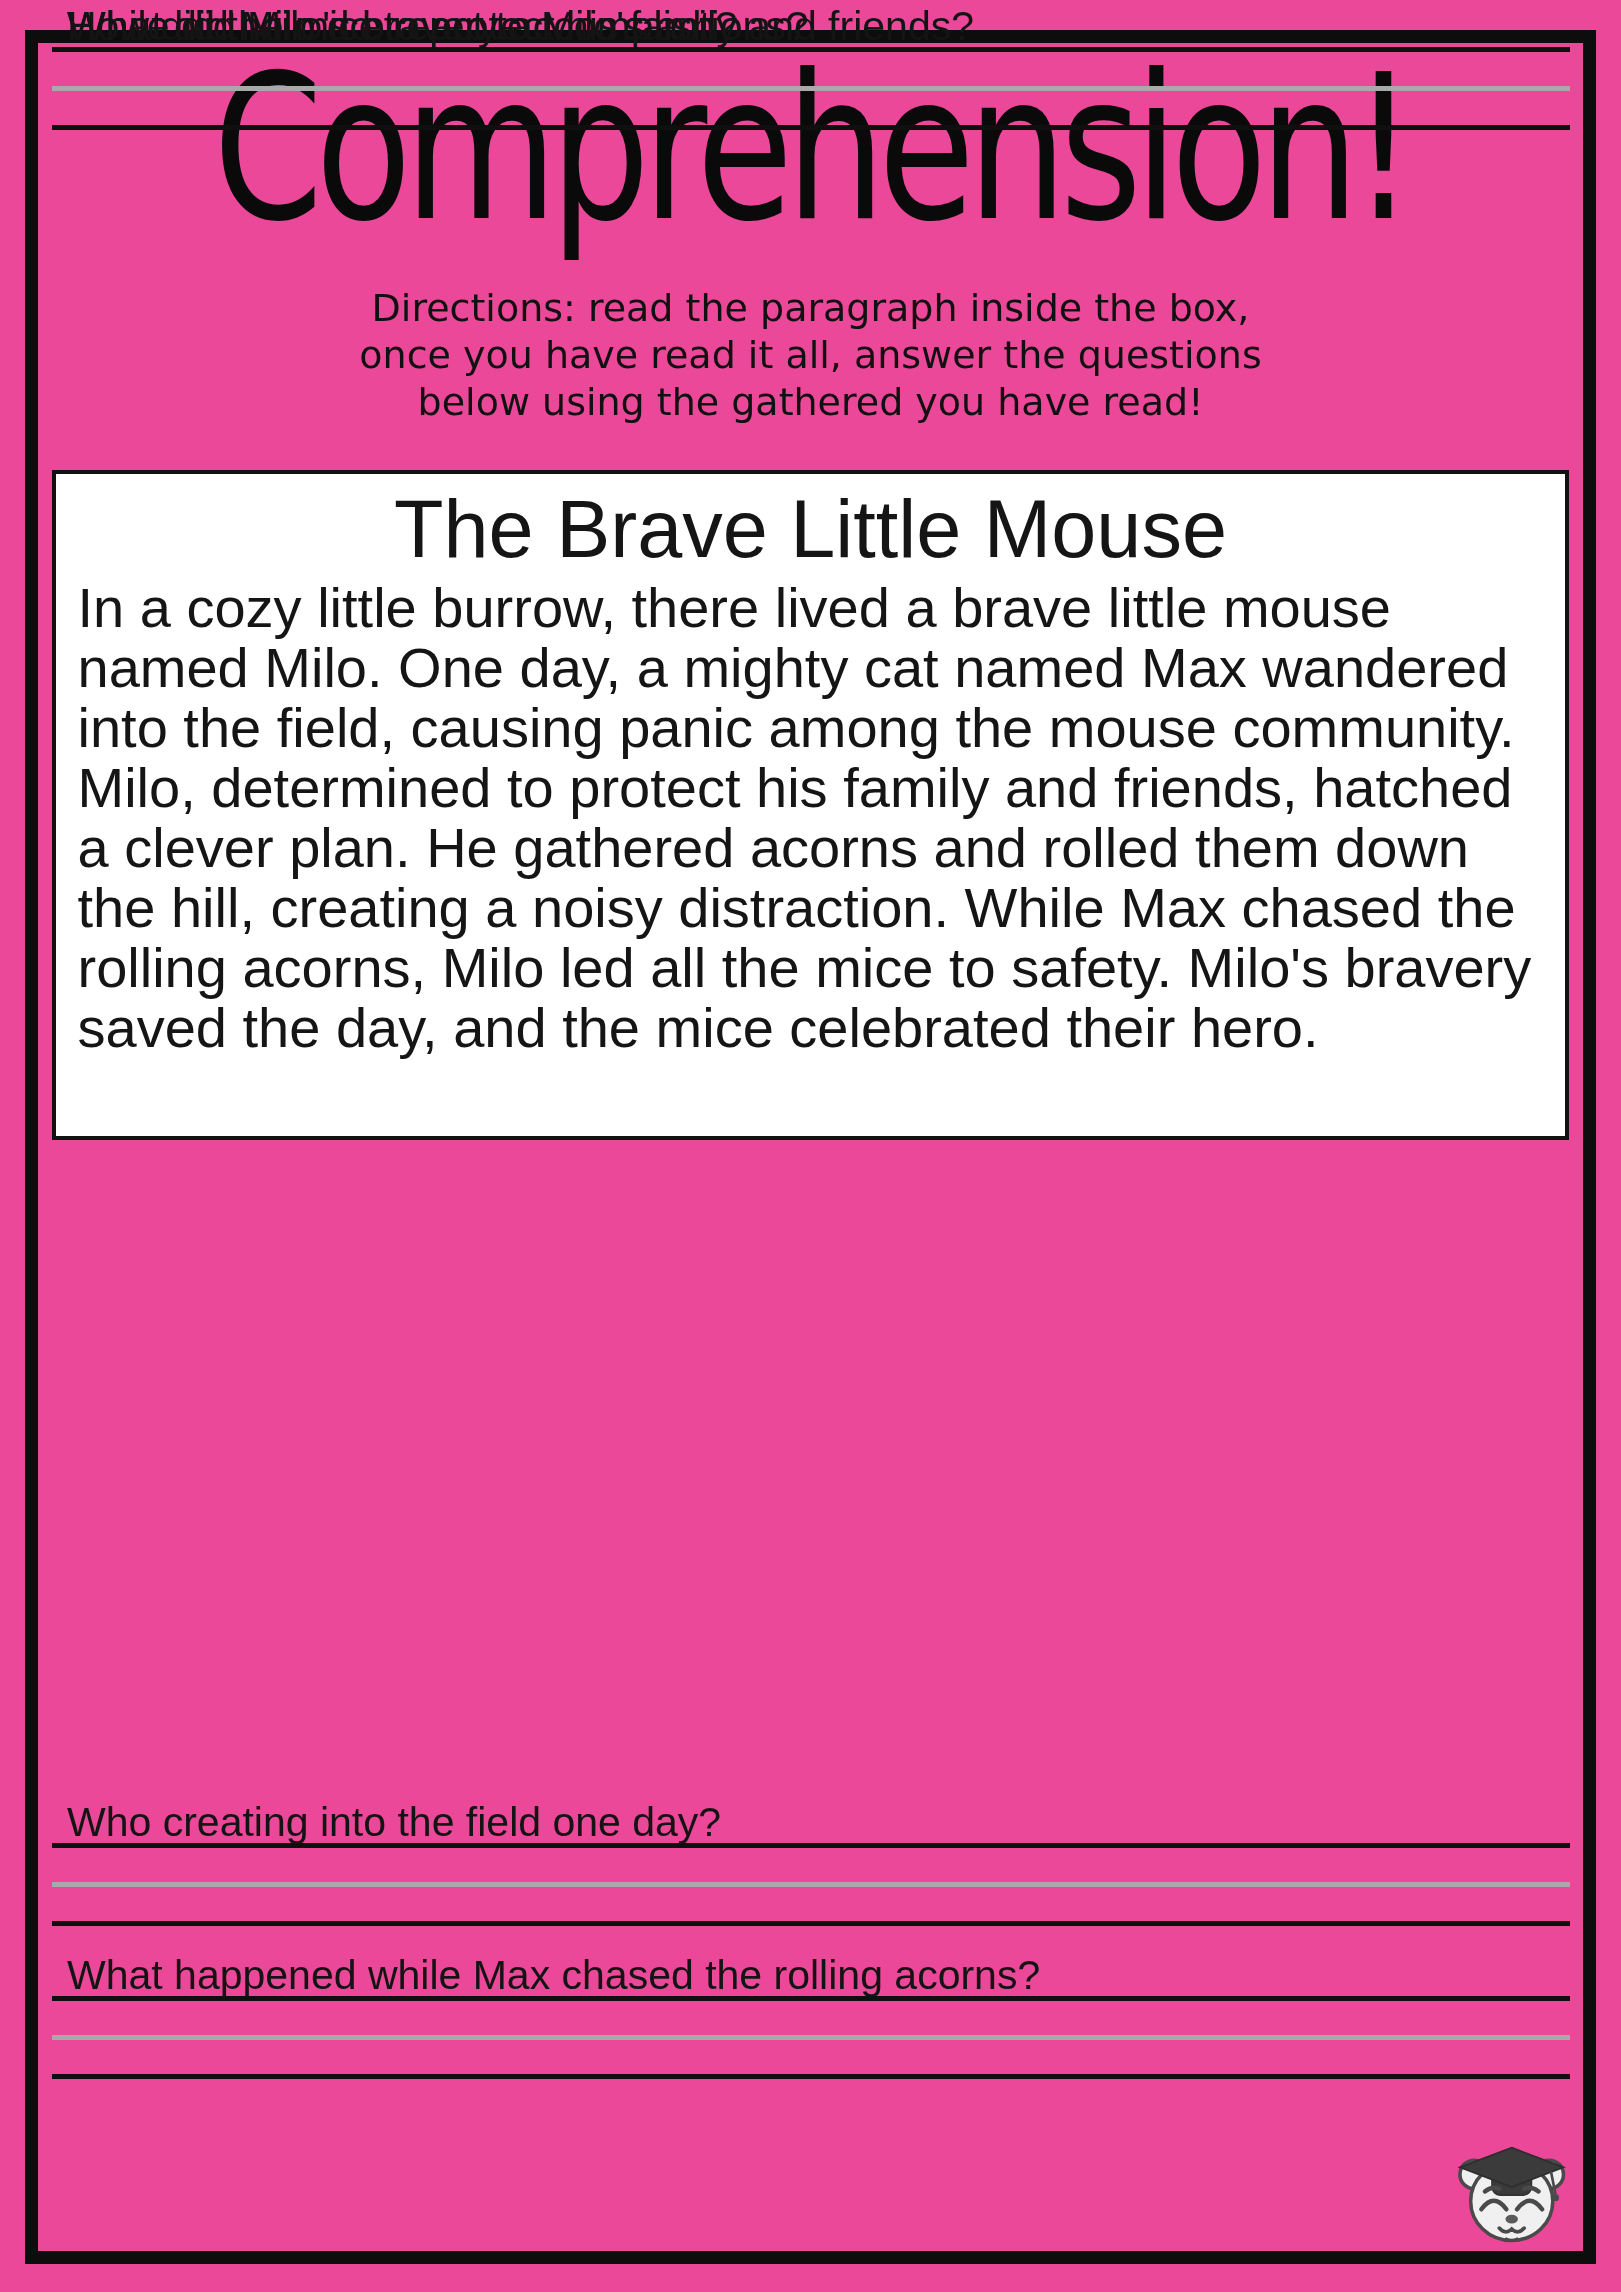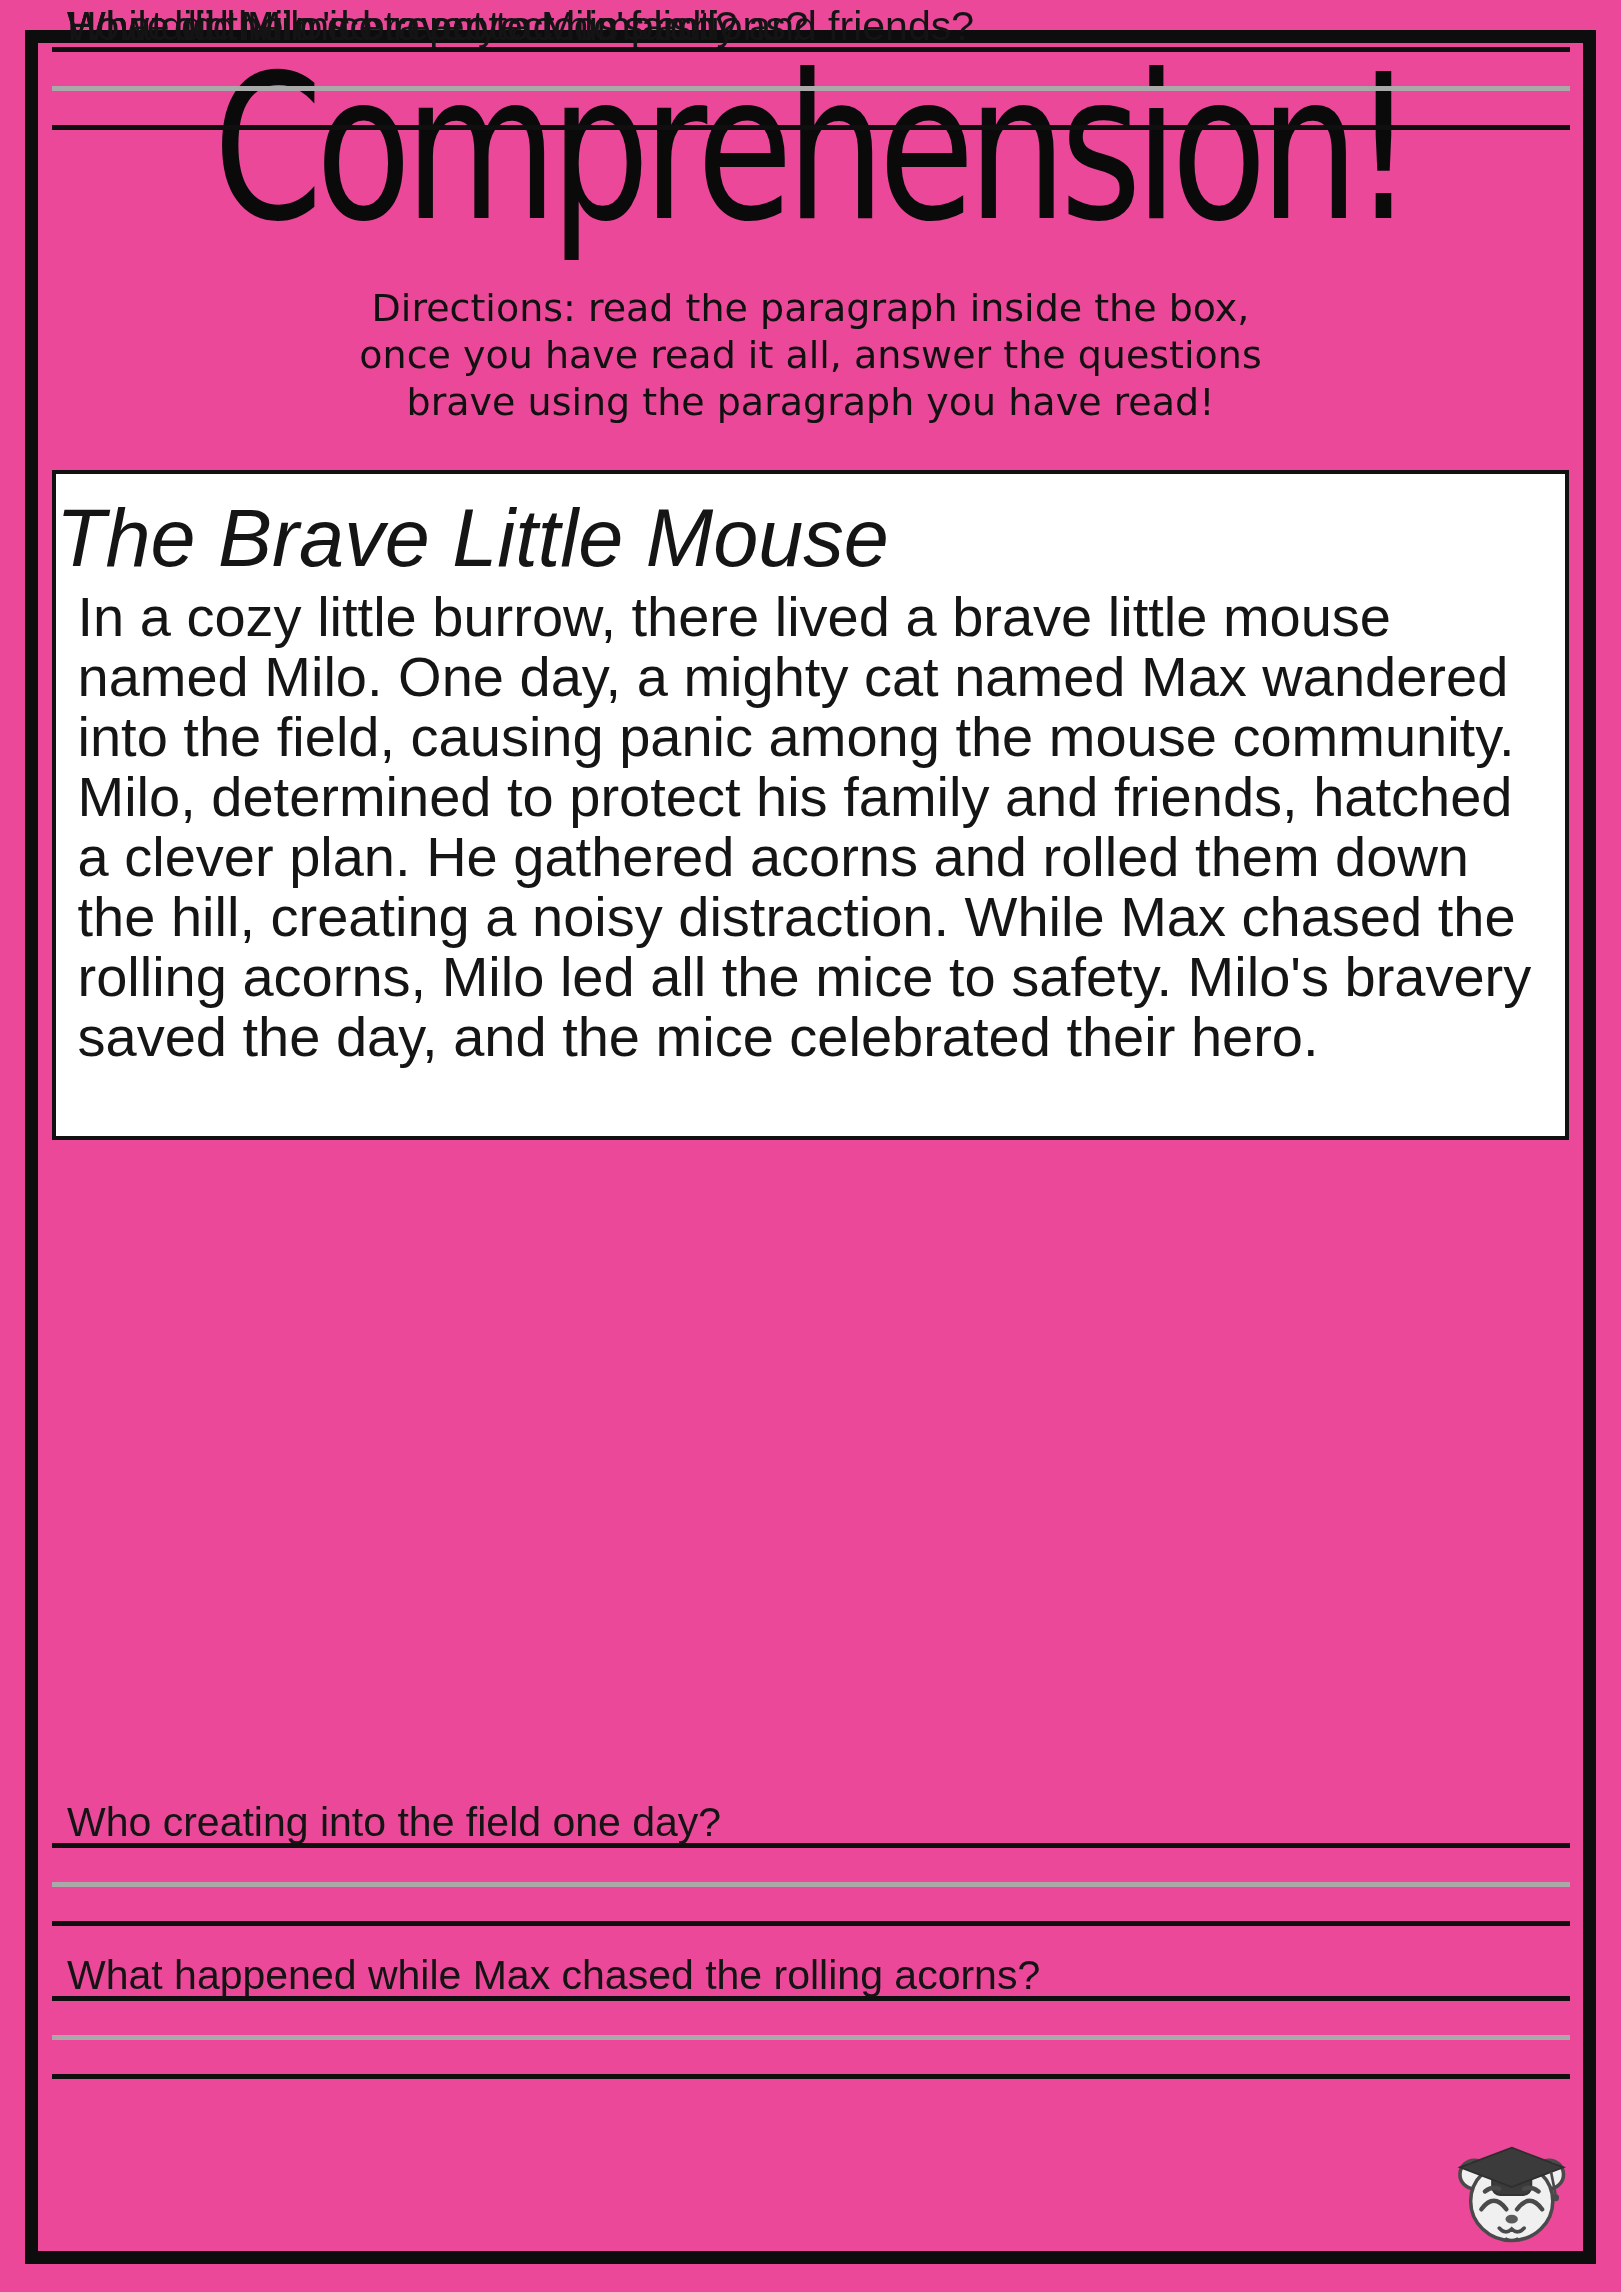--- a/index.html
+++ b/index.html
@@ -57,27 +57,27 @@
 
   
   .story-box {
     position: absolute;
     left: 52px; top: 470px;
     width: 1517px; height: 670px;
     border: 4.5px solid #111111;
     background: #ffffff;
   }
   .story-title {
-    margin-top: 19px;
+    margin-top: 10px;
+    text-align: center;
     font-size: 81px;
     line-height: 90px;
     font-weight: 400;
     letter-spacing: 0px;
     color: #151515;
-    font-style: italic;
   }
   .story-paragraph {
     margin: 3.6px 25px 0 21.5px;
     font-size: 56px;
     line-height: 60px;
     letter-spacing: 0px;
     color: #151515;
     word-spacing: 0px;
   }
 
@@ -129,21 +129,21 @@
 
   <div class="frame"></div>
 
   <div class="title-wrap">
     <span class="title">Comprehension!</span>
   </div>
 
   <div class="directions">
     <div>Directions: read the paragraph inside the box,</div>
     <div>once you have read it all, answer the questions</div>
-    <div>brave using the paragraph you have read!</div>
+    <div>below using the gathered you have read!</div>
   </div>
 
   <div class="story-box">
     <div class="story-title">The Brave Little Mouse</div>
     <div class="story-paragraph">In a cozy little burrow, there lived a brave little mouse named Milo. One day, a mighty cat named Max wandered into the field, causing panic among the mouse community. Milo, determined to protect his family and friends, hatched a clever plan. He gathered acorns and rolled them down the hill, creating a noisy distraction. While Max chased the rolling acorns, Milo led all the mice to safety. Milo's bravery saved the day, and the mice celebrated their hero.</div>
   </div>
 
   <div class="question-block">
     <div class="question-text">Who creating into the field one day?</div>
     <div class="answer-line-gray"></div>

